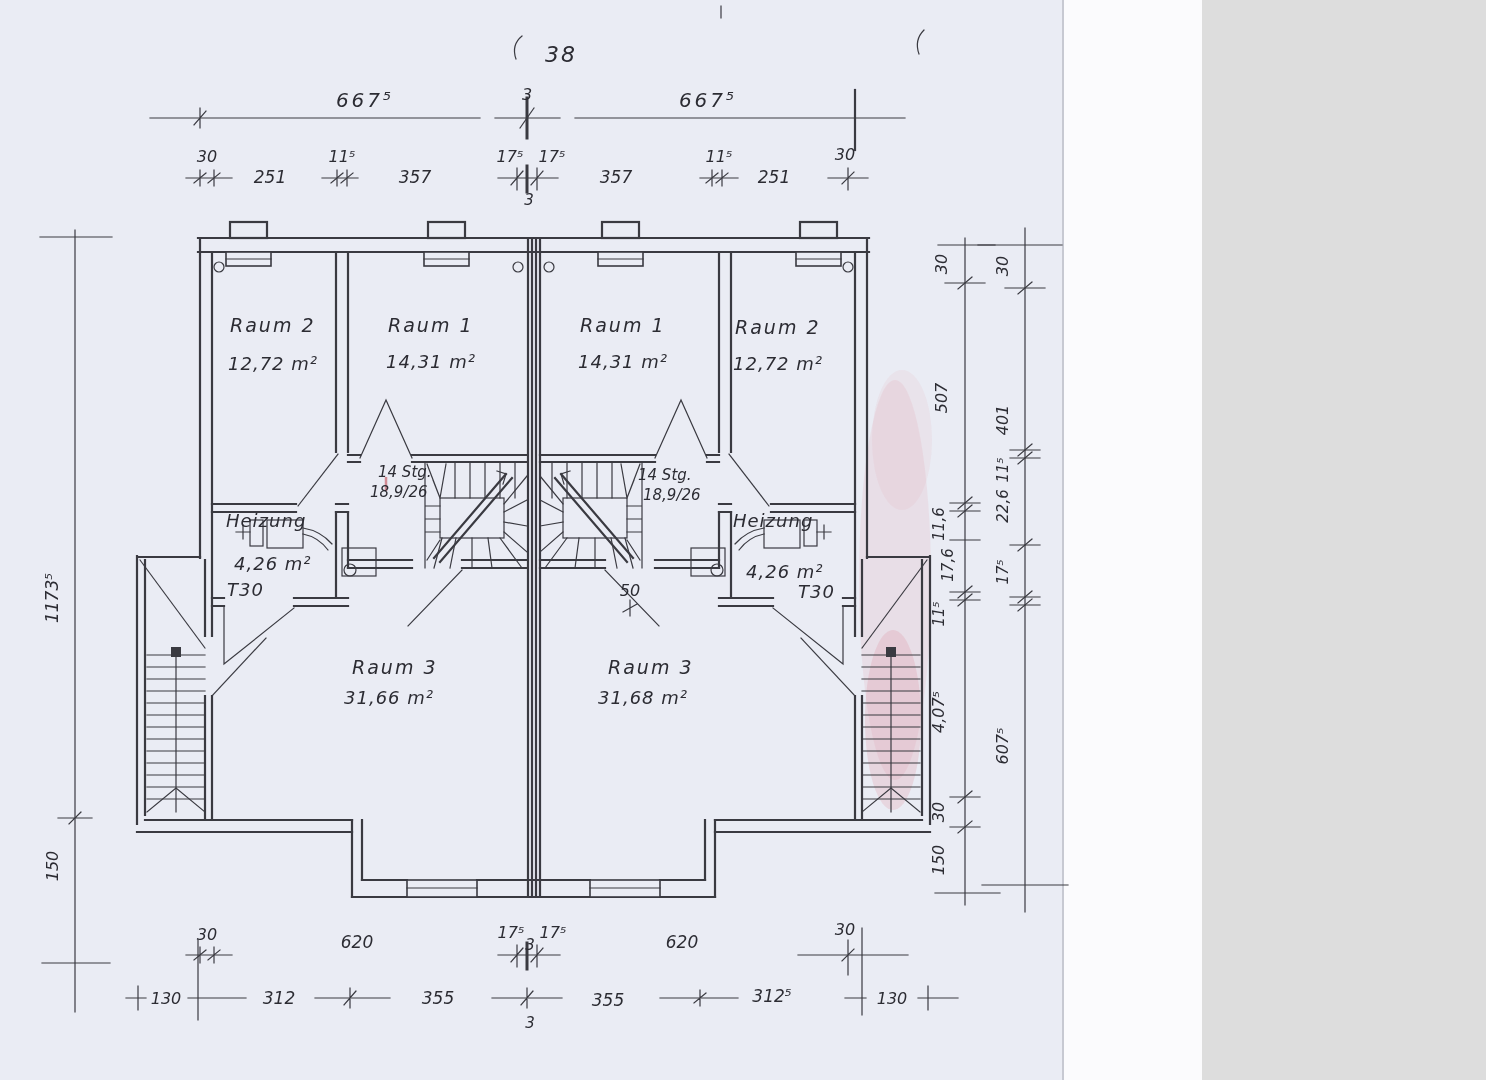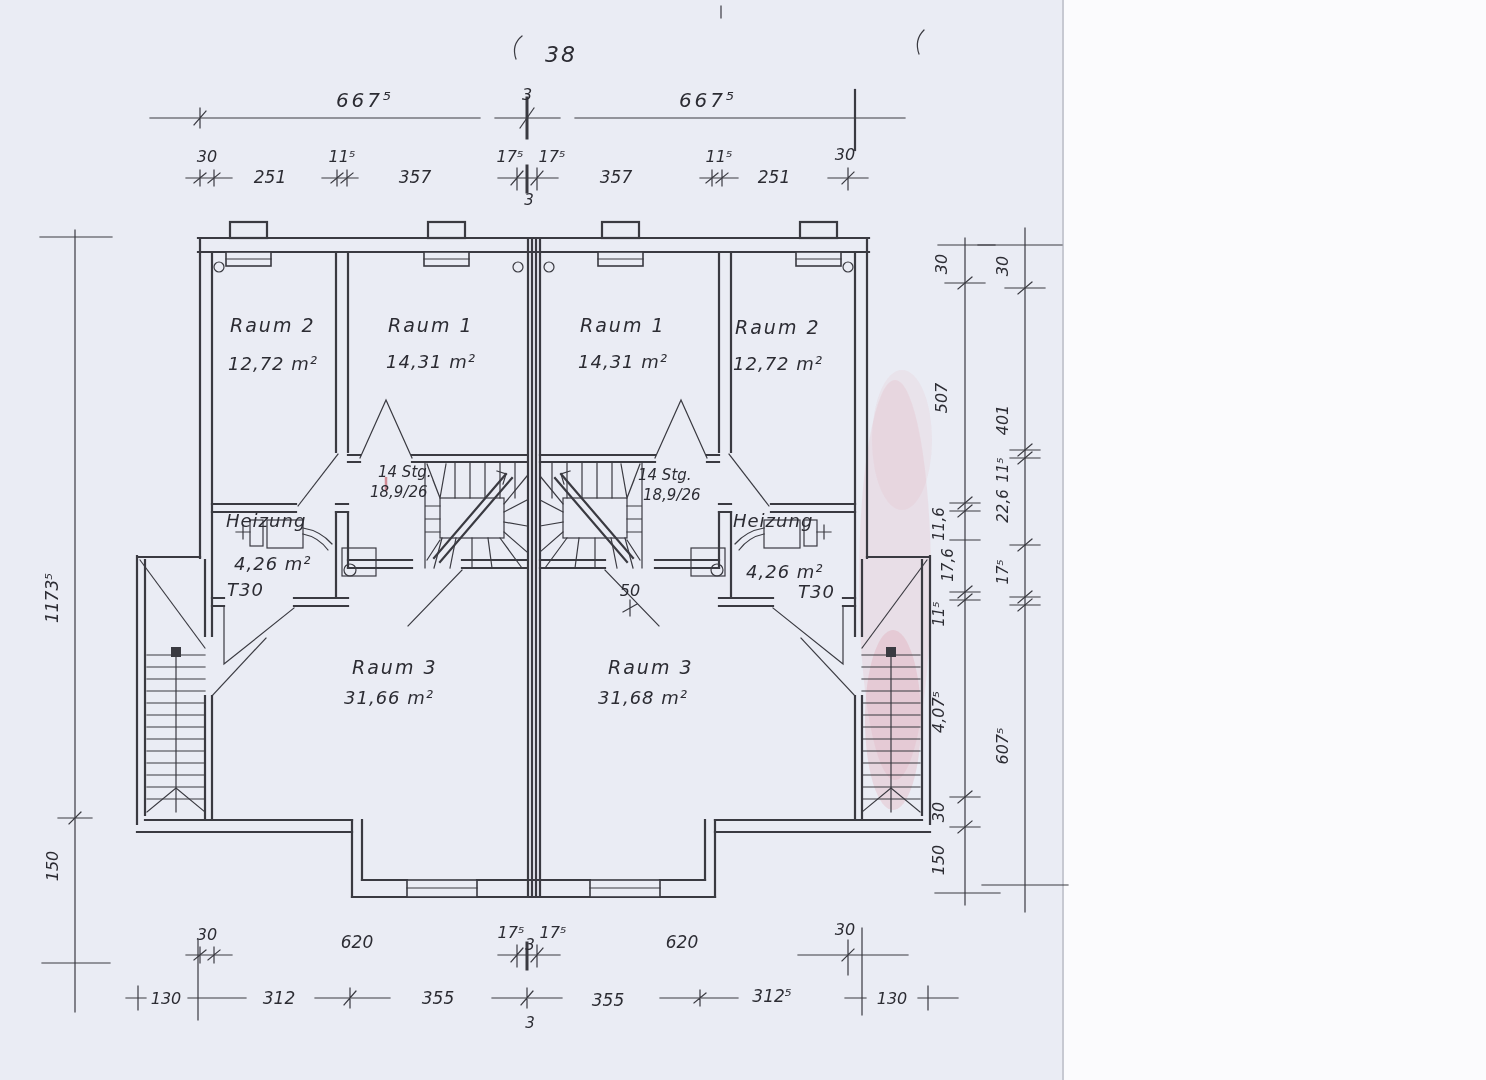--- a/index.html
+++ b/index.html
@@ -1,16 +1,16 @@
 <!DOCTYPE html>
 <html><head>
 <meta charset="utf-8">
 <style>
   html,body{margin:0;padding:0;background:#ddd;}
-  .page{position:relative;width:1486px;height:1080px;overflow:hidden;background:#eaecf4;}
+  .page{position:relative;width:1202px;height:1080px;overflow:hidden;background:#eaecf4;}
   svg{position:absolute;left:0;top:0;}
   .ink{stroke:#3a3a41;fill:none;stroke-width:1.5;stroke-linecap:square;}
   .w1{stroke-width:1.2;} .w2{stroke-width:2.2;} .w3{stroke-width:3;}
   .fillink{fill:#3a3a41;stroke:none;}
   .win{fill:#eaecf4;stroke:#3a3a41;stroke-width:1.6;}
   text{font-family:"DejaVu Sans","Liberation Sans",sans-serif;font-style:italic;fill:#2c2c33;}
   .mid{text-anchor:middle;}
   .t15{font-size:15px;} .t16{font-size:16px;} .t17{font-size:17px;}
   .t18{font-size:18px;letter-spacing:1px;} .t19{font-size:19px;letter-spacing:2px;}
   .t20{font-size:20px;letter-spacing:3px;} .t22{font-size:22px;letter-spacing:2px;}

